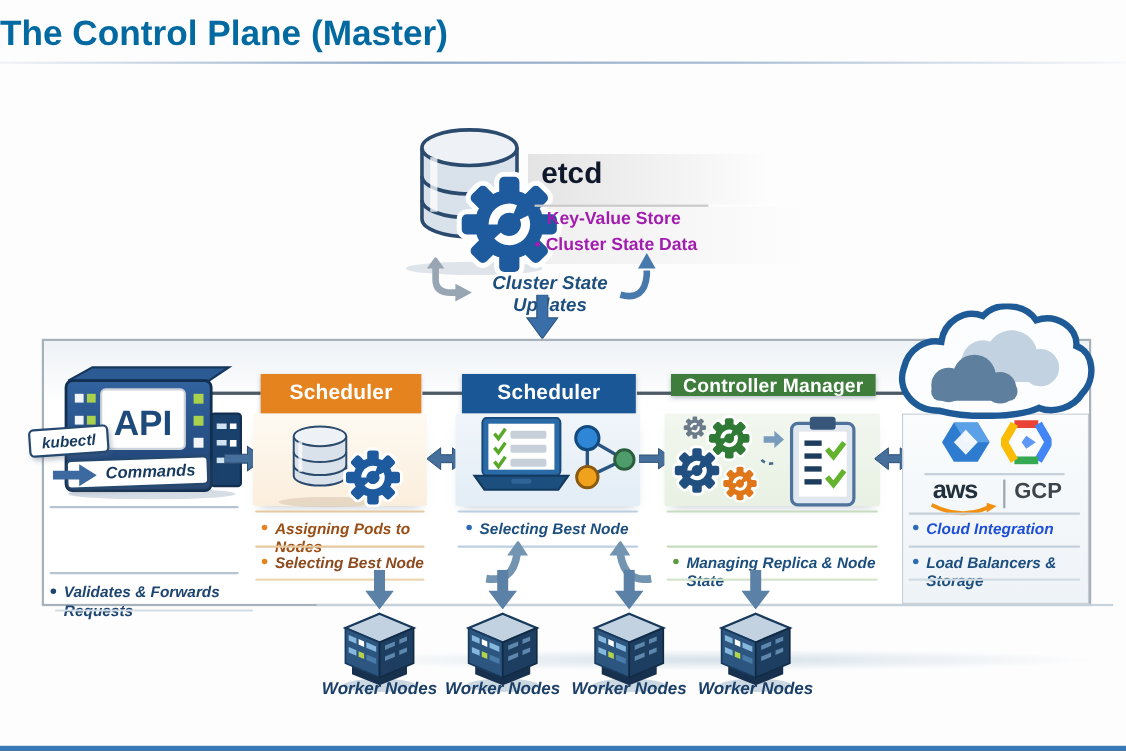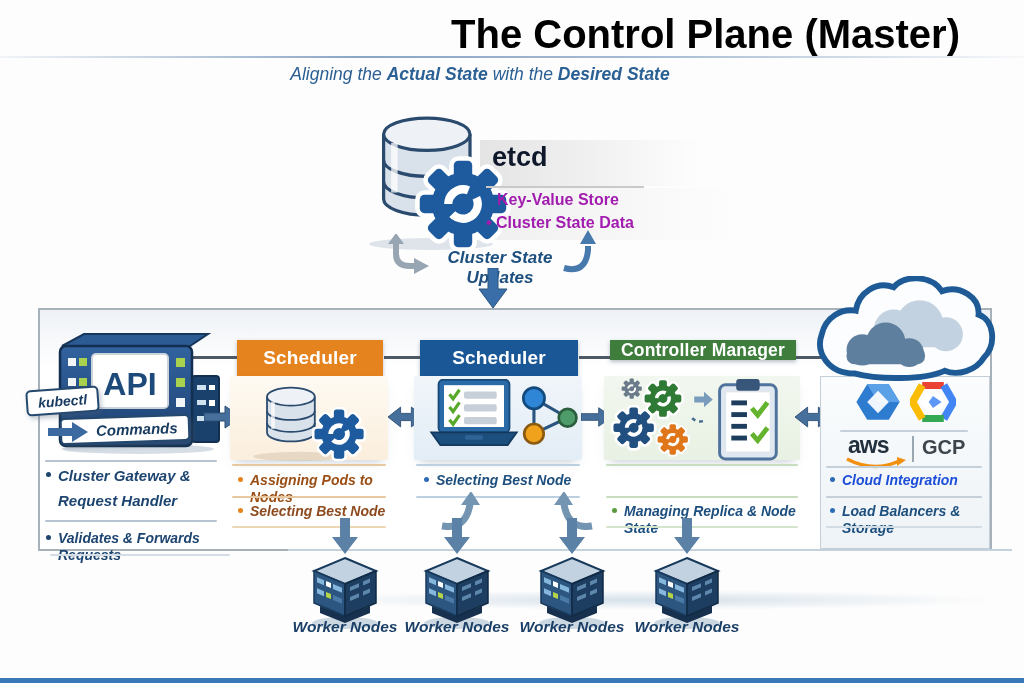--- a/index.html
+++ b/index.html
@@ -44,25 +44,22 @@
       <path d="M20,52 a40,15 0 0 0 80,0" fill="none"></path>
       <path d="M20,72 a40,15 0 0 0 80,0" fill="none"></path>
       <ellipse cx="60" cy="28" rx="40" ry="15" fill="#eef2f7"></ellipse>
       <path d="M30,36 v46" stroke="#ffffff" stroke-width="6" opacity="0.75"></path>
     </g>
   </defs>
 </svg>
 
 <div id="canvas">
 
-  <div class="abs" style="left:0;top:12px;width:960px;text-align:right;font-size:40px;font-weight:700;color:#000000">The Control Plane (Master)</div>
+  <div class="abs" style="left:0;top:12px;width:960px;text-align:left;font-size:32px;font-weight:700;color:#0369a1">The Control Plane (Master)</div>
   <div class="abs" style="left:0;top:56px;width:1024px;height:2px;background:linear-gradient(to right,rgba(140,165,195,.1),#8ba5c4 35%,#a9bdd4 65%,rgba(140,165,195,.05))"></div>
-  <div class="abs" style="left:0;top:64px;width:960px;text-align:center;font-style:italic;font-size:17.5px;color:#2b6094">
-    <span>Aligning the </span><span style="font-weight:800">Actual State</span><span> with the </span><span style="font-weight:800">Desired State</span>
-  </div>
 
   <div class="abs" style="left:480px;top:140px;width:400px;height:46px;background:linear-gradient(to right,#e4e4e4,rgba(244,244,244,0) 55%)"></div>
   <div class="abs" style="left:480px;top:188px;width:420px;height:52px;background:linear-gradient(to right,#efefef,rgba(248,248,248,0) 60%)"></div>
 
   <svg class="abs" style="left:356px;top:102px" width="164" height="150" viewBox="0 0 164 150">
     <ellipse cx="75" cy="142" rx="62" ry="6" fill="#b9c6d2" opacity=".45"></ellipse>
     <use href="#cyl" transform="translate(6,2) scale(1.08)"></use>
     <g transform="translate(107,102) scale(0.92)">
       <use href="#gear" color="#ffffff" stroke="#ffffff" stroke-width="10"></use>
       <use href="#gear" color="#1e5a9e"></use>
@@ -132,27 +129,20 @@
     <rect x="70" y="93" width="10" height="10" transform="rotate(45 75 98)" fill="#ffffff"></rect>
   </svg>
 
   <div class="abs tag" style="left:26px;top:388px;transform:rotate(-4deg)">kubectl</div>
   <div class="abs tag" style="left:60px;top:416px;transform:rotate(-2deg);padding-left:34px;font-size:15px">Commands</div>
   <svg class="abs" style="left:48px;top:421px" width="42" height="22" viewBox="0 0 42 22">
     <polygon points="0,7 24,7 24,1 40,11 24,21 24,15 0,15" fill="#3b69a0"></polygon>
   </svg>
 
   <div class="abs sep" style="left:45px;top:460px;width:172px;background:#b6c4d2"></div>
-  <div class="abs bullet" style="left:46px;top:467px;width:170px;color:#1d4570">
-    <span class="dot" style="background:#1d4570"></span>
-    <span style="font-size:15px">
-      <span style="display:block">Cluster Gateway &amp;</span>
-      <span style="display:block;margin-top:7px">Request Handler</span>
-    </span>
-  </div>
   <div class="abs sep" style="left:45px;top:520px;width:172px;background:#b6c4d2"></div>
   <div class="abs bullet" style="left:46px;top:530px;width:185px;color:#1d4570">
     <span class="dot" style="background:#1d4570"></span>
     <span>Validates &amp; Forwards Requests</span>
   </div>
   <div class="abs sep" style="left:50px;top:554px;width:180px;background:#d4dde5"></div>
 
   <svg class="abs" style="left:204px;top:404px" width="38" height="26" viewBox="0 0 38 26">
     <polygon points="0,9 21,9 21,2 37,13 21,24 21,17 0,17" fill="#466f9c" stroke="#2d4f74" stroke-width="1"></polygon>
   </svg>

